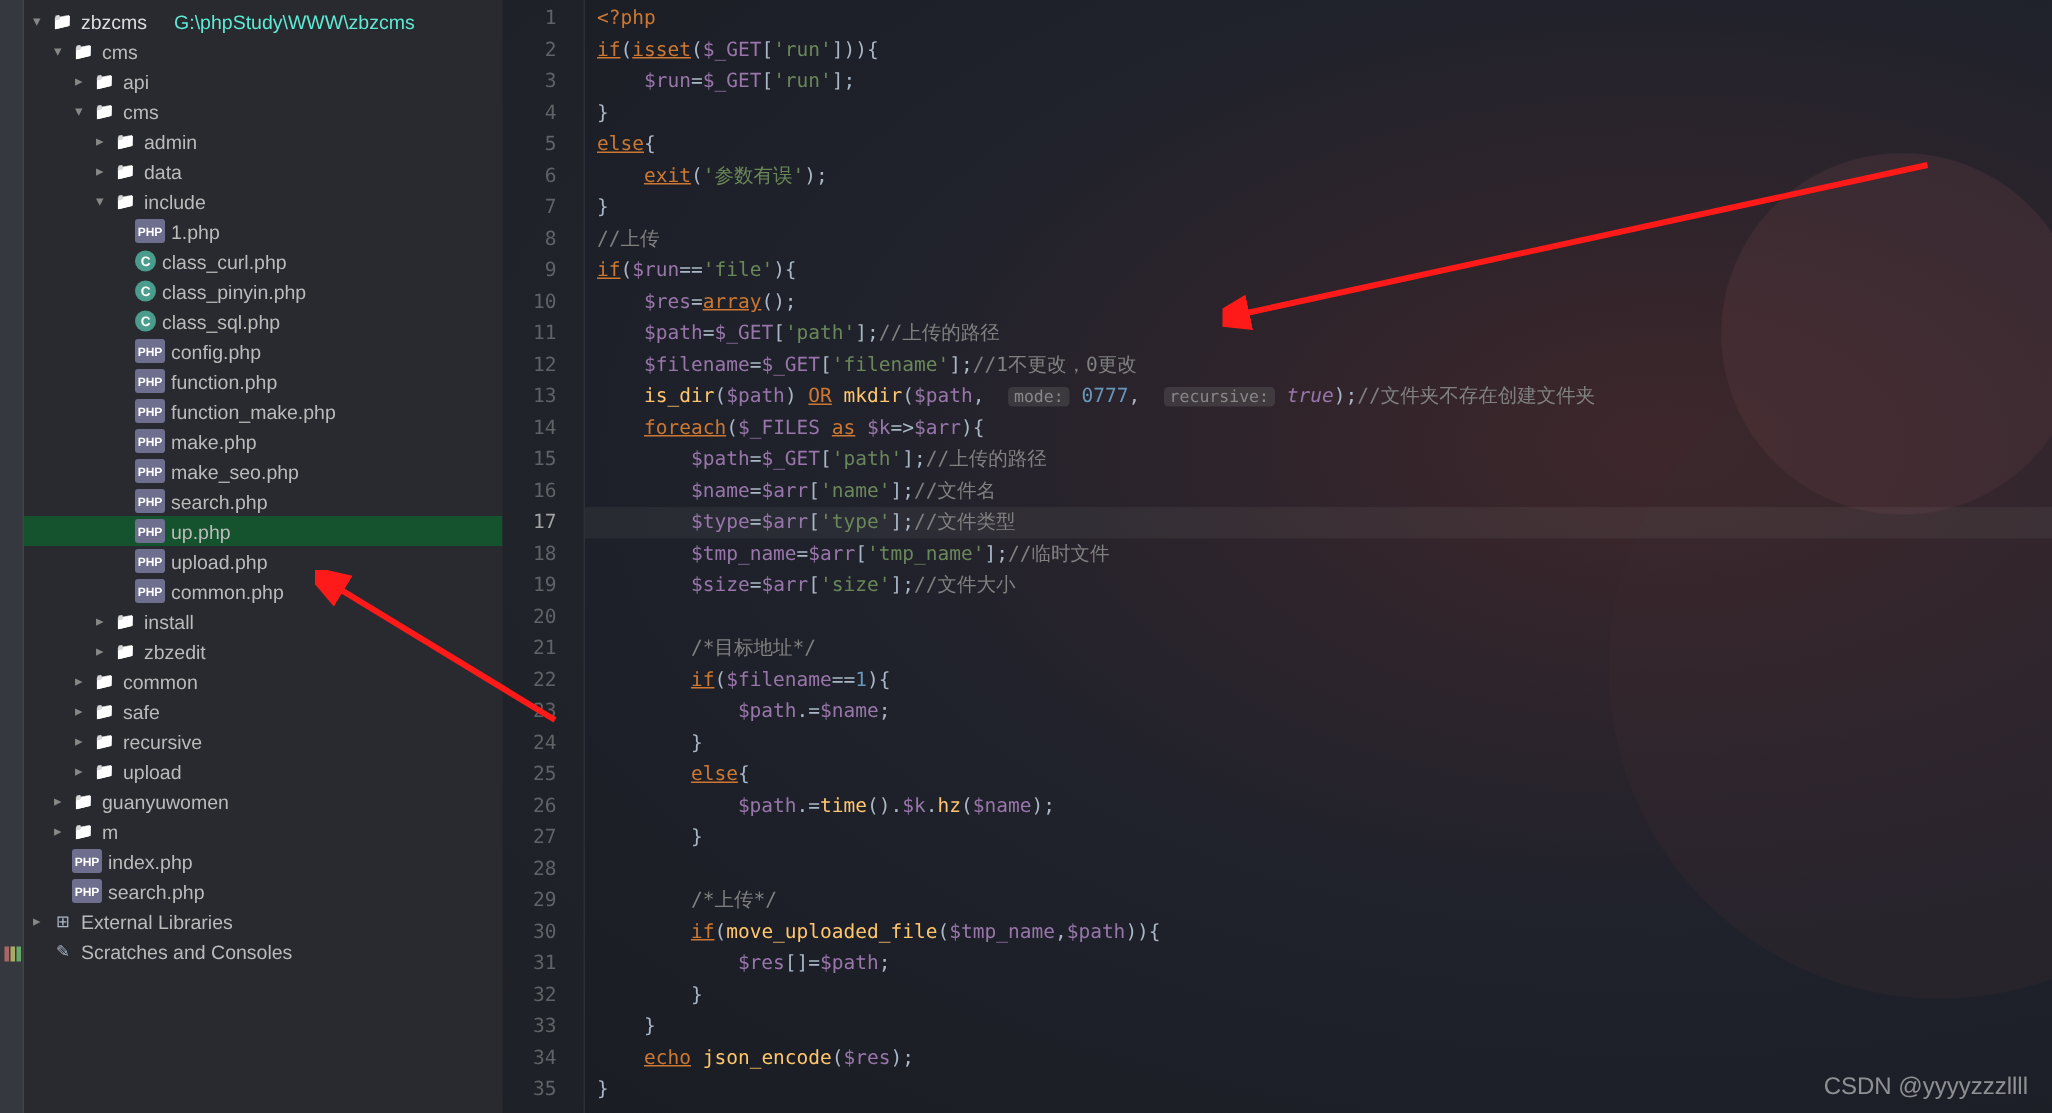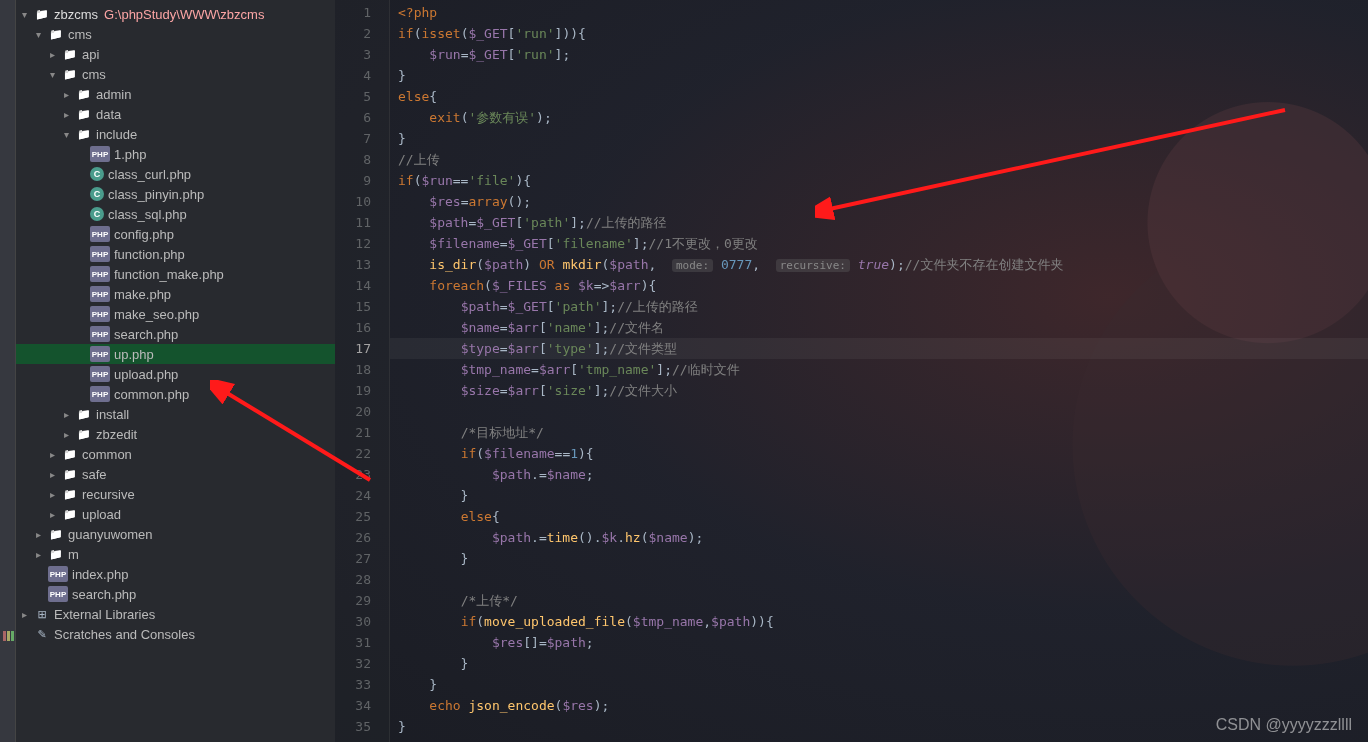--- a/index.html
+++ b/index.html
@@ -53,21 +53,21 @@
 .indent { display: inline-block; }
 .chev { width: 10px; display: inline-block; color: #888; font-size: 10px; margin-right: 2px; }
 .icon { width: 16px; height: 16px; display: inline-flex; align-items: center; justify-content: center; margin-right: 4px; font-size: 11px; }
 .folder-icon { color: #8a8a8a; }
 .folder-icon::before { content: "📁"; filter: grayscale(1) brightness(1.2); }
 .php-icon { background: #6e6e8e; color: #fff; border-radius: 2px; width: 20px; font-size: 8px; font-weight: bold; }
 .php-icon::before { content: "PHP"; }
 .class-icon { background: #4a9c8c; color: #fff; border-radius: 50%; width: 14px; height: 14px; font-size: 9px; font-weight: bold; }
 .class-icon::before { content: "C"; }
 .label { color: #bbbbbb; }
-.path-label { color: #fca5a5; margin-left: 6px; }
+.path-label { color: #5eead4; margin-left: 18px; }
 .root-label { color: #ddd; font-weight: normal; }
 
 .editor-wrap {
   flex: 1;
   position: relative;
   display: flex;
   background: rgba(30,32,38,0.55);
 }
 .anime-bg {
   position: absolute;
@@ -108,21 +108,21 @@
   font-size: 13px;
   line-height: 21px;
   padding-top: 2px;
   padding-left: 8px;
   white-space: pre;
   z-index: 1;
   position: relative;
 }
 .code .line { height: 21px; }
 .code .line.hl { background: rgba(255,255,255,0.05); margin-left: -8px; padding-left: 8px; }
-.k { color: #cc7832; }
+.k { color: #cc7832; text-decoration: underline; }
 .s { color: #6a8759; }
 .v { color: #9876aa; }
 .f { color: #ffc66d; }
 .n { color: #6897bb; }
 .c { color: #808080; }
 .tag { color: #cc7832; }
 .const { color: #9876aa; font-style: italic; }
 .hint { background: rgba(100,100,100,0.35); color: #888; border-radius: 3px; padding: 0 4px; font-size: 11px; }
 
 .arrow {

